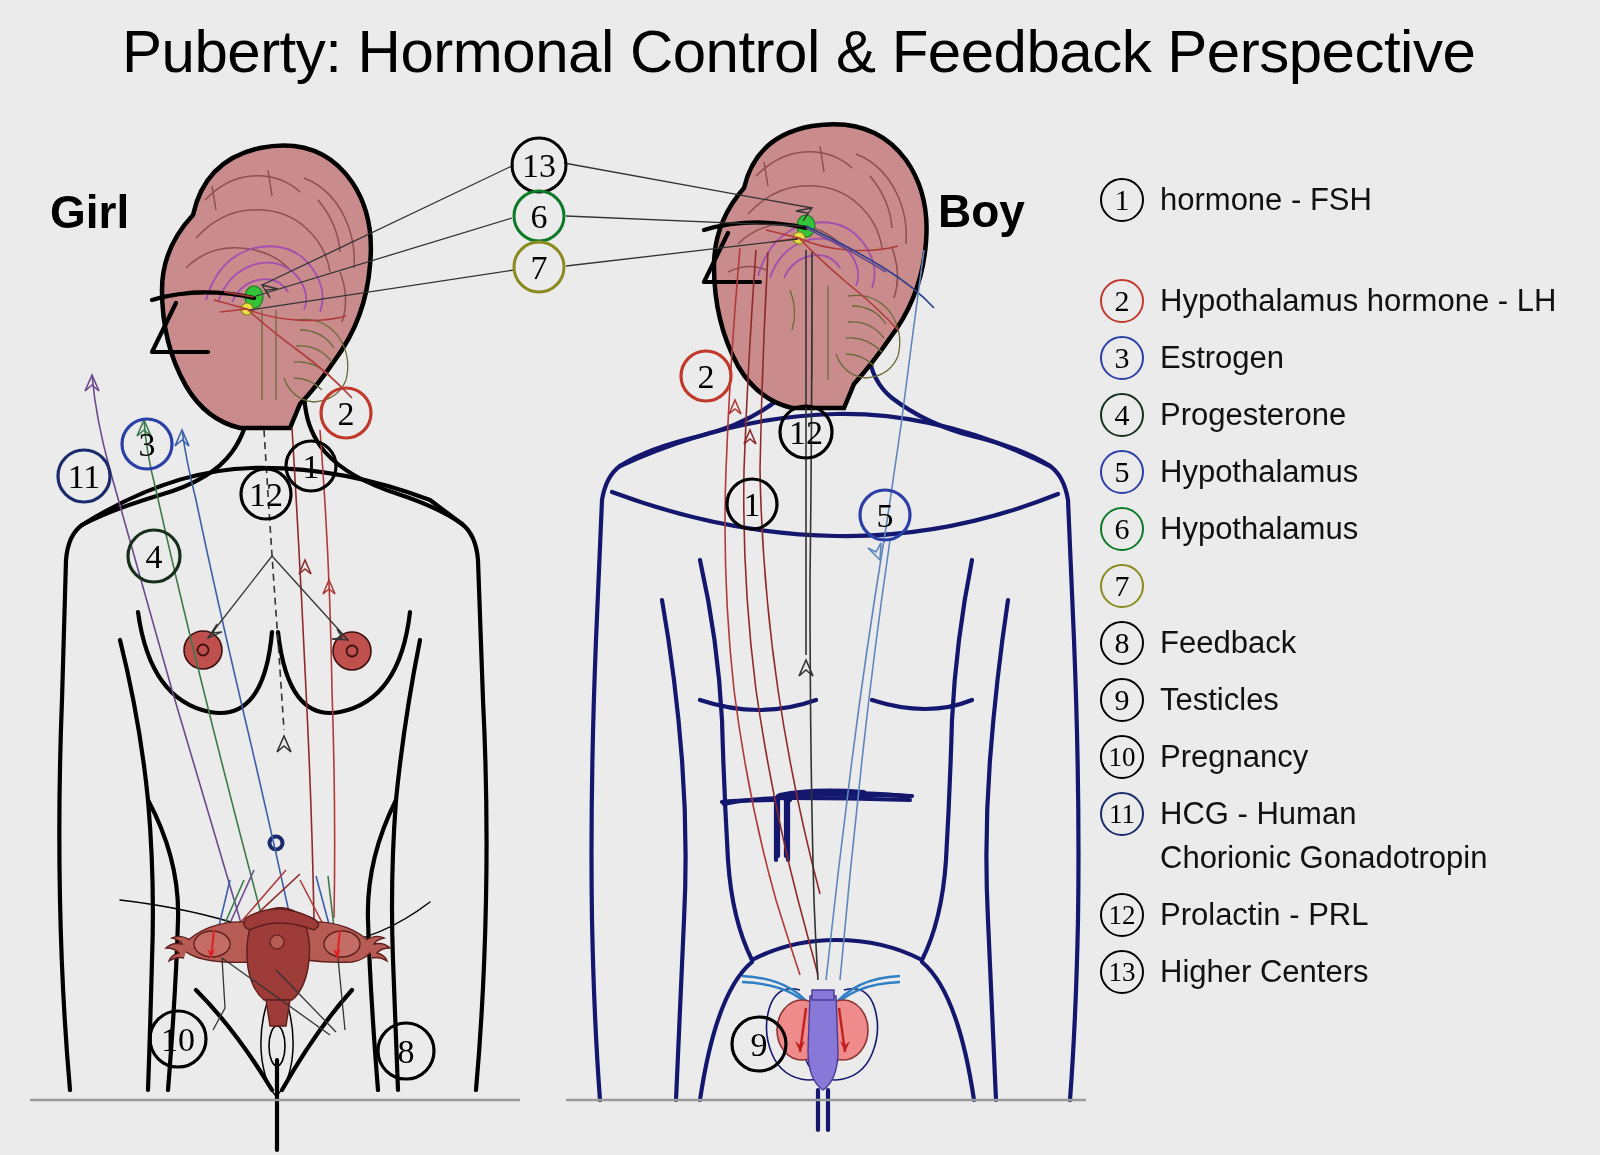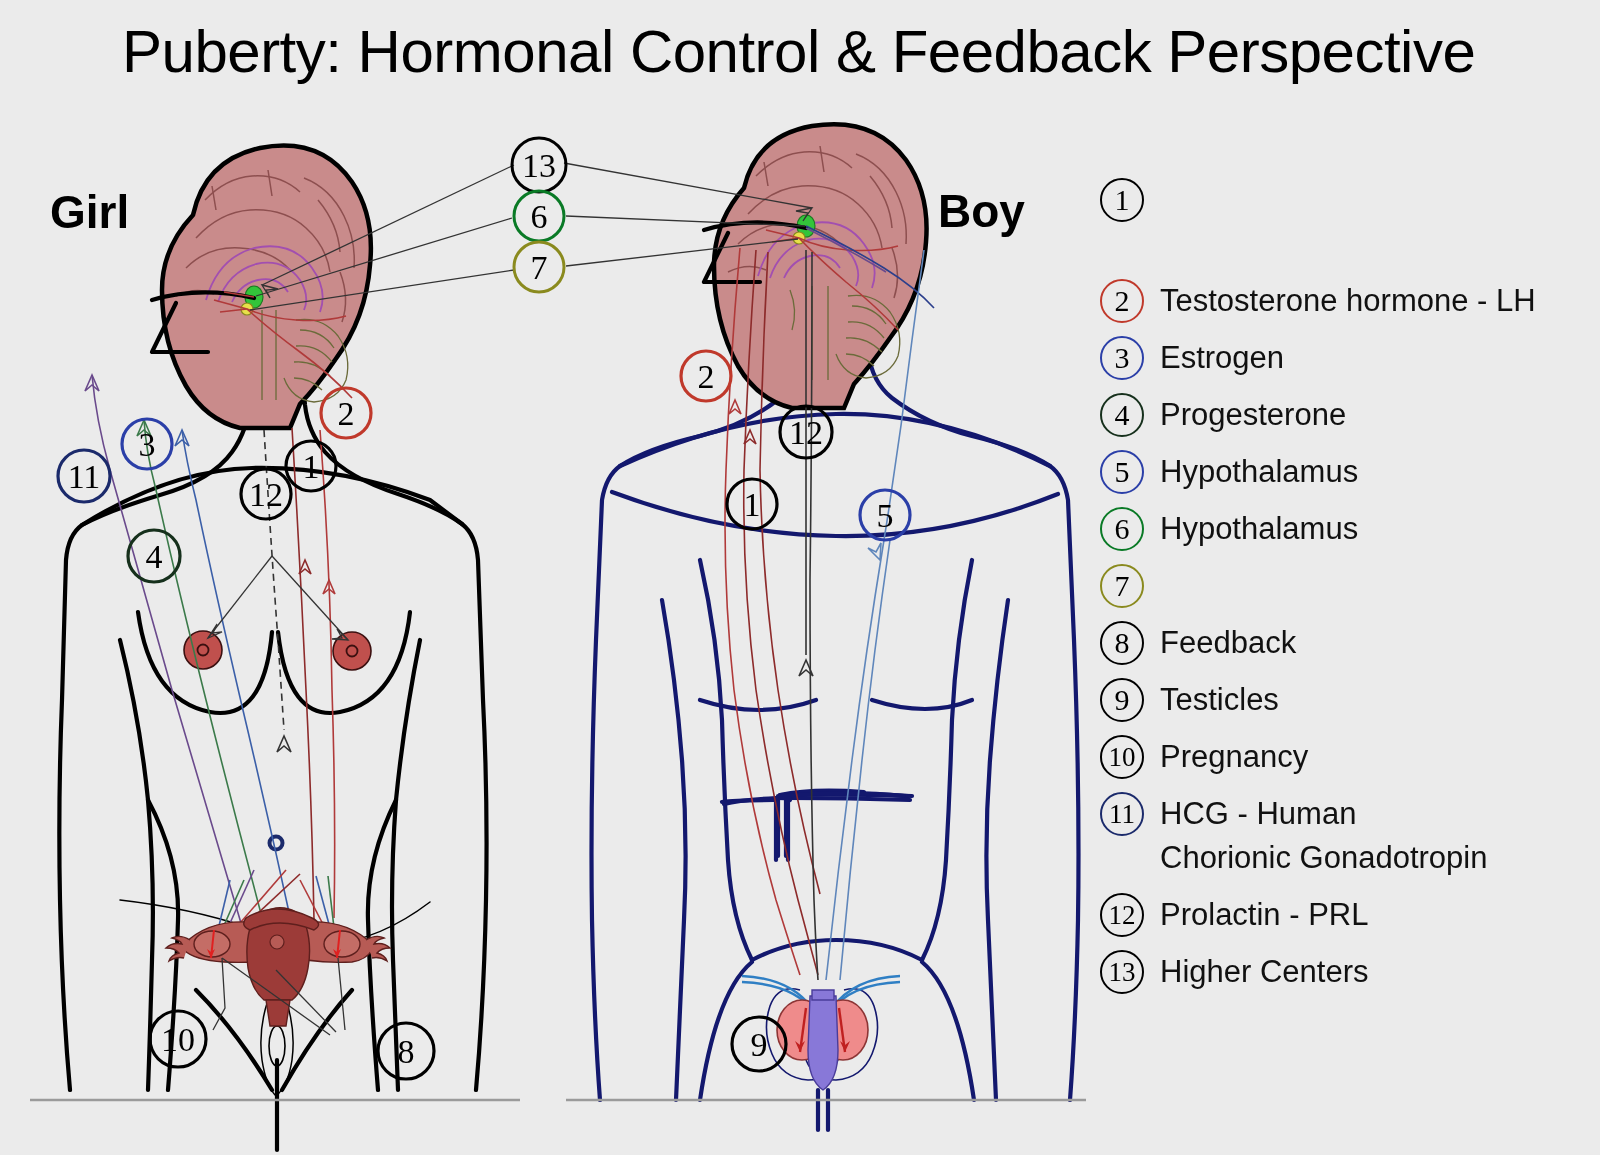--- a/index.html
+++ b/index.html
@@ -420,28 +420,29 @@
     <path class="bottomline" d="M566 1100 L1086 1100"></path>
 
   </svg>
 
   <div id="legend" style="position:absolute; left:1100px; top:178px; width:480px;">
       <div style="position: absolute; left: 0px; width: 480px; display: flex; align-items: flex-start; top: 0px;">
         <div style="flex: 0 0 auto; width: 44px; height: 44px; border-radius: 50%; box-sizing: border-box; border: 2.6px solid rgb(0, 0, 0); display: flex; align-items: center; justify-content: center; font-family: &quot;Liberation Serif&quot;, serif; font-size: 30px; color: rgb(0, 0, 0); line-height: 1;">
           <span>1</span>
         </div>
         <div style="margin-left: 16px; font-family: &quot;Liberation Sans&quot;, sans-serif; font-size: 31px; color: rgb(17, 17, 17); line-height: 44px; padding-top: 0px;">
+          <div>hormone - FSH</div>
         </div>
       </div>
       <div style="position: absolute; left: 0px; width: 480px; display: flex; align-items: flex-start; top: 101px;">
         <div style="flex: 0 0 auto; width: 44px; height: 44px; border-radius: 50%; box-sizing: border-box; border: 2.6px solid rgb(192, 57, 43); display: flex; align-items: center; justify-content: center; font-family: &quot;Liberation Serif&quot;, serif; font-size: 30px; color: rgb(0, 0, 0); line-height: 1;">
           <span>2</span>
         </div>
         <div style="margin-left: 16px; font-family: &quot;Liberation Sans&quot;, sans-serif; font-size: 31px; color: rgb(17, 17, 17); line-height: 44px; padding-top: 0px;">
-          <div>Testosterone hormone - LH</div>
+          <div>Hypothalamus hormone - LH</div>
         </div>
       </div>
       <div style="position: absolute; left: 0px; width: 480px; display: flex; align-items: flex-start; top: 158px;">
         <div style="flex: 0 0 auto; width: 44px; height: 44px; border-radius: 50%; box-sizing: border-box; border: 2.6px solid rgb(43, 63, 168); display: flex; align-items: center; justify-content: center; font-family: &quot;Liberation Serif&quot;, serif; font-size: 30px; color: rgb(0, 0, 0); line-height: 1;">
           <span>3</span>
         </div>
         <div style="margin-left: 16px; font-family: &quot;Liberation Sans&quot;, sans-serif; font-size: 31px; color: rgb(17, 17, 17); line-height: 44px; padding-top: 0px;">
           <div>Estrogen</div>
         </div>
       </div>

